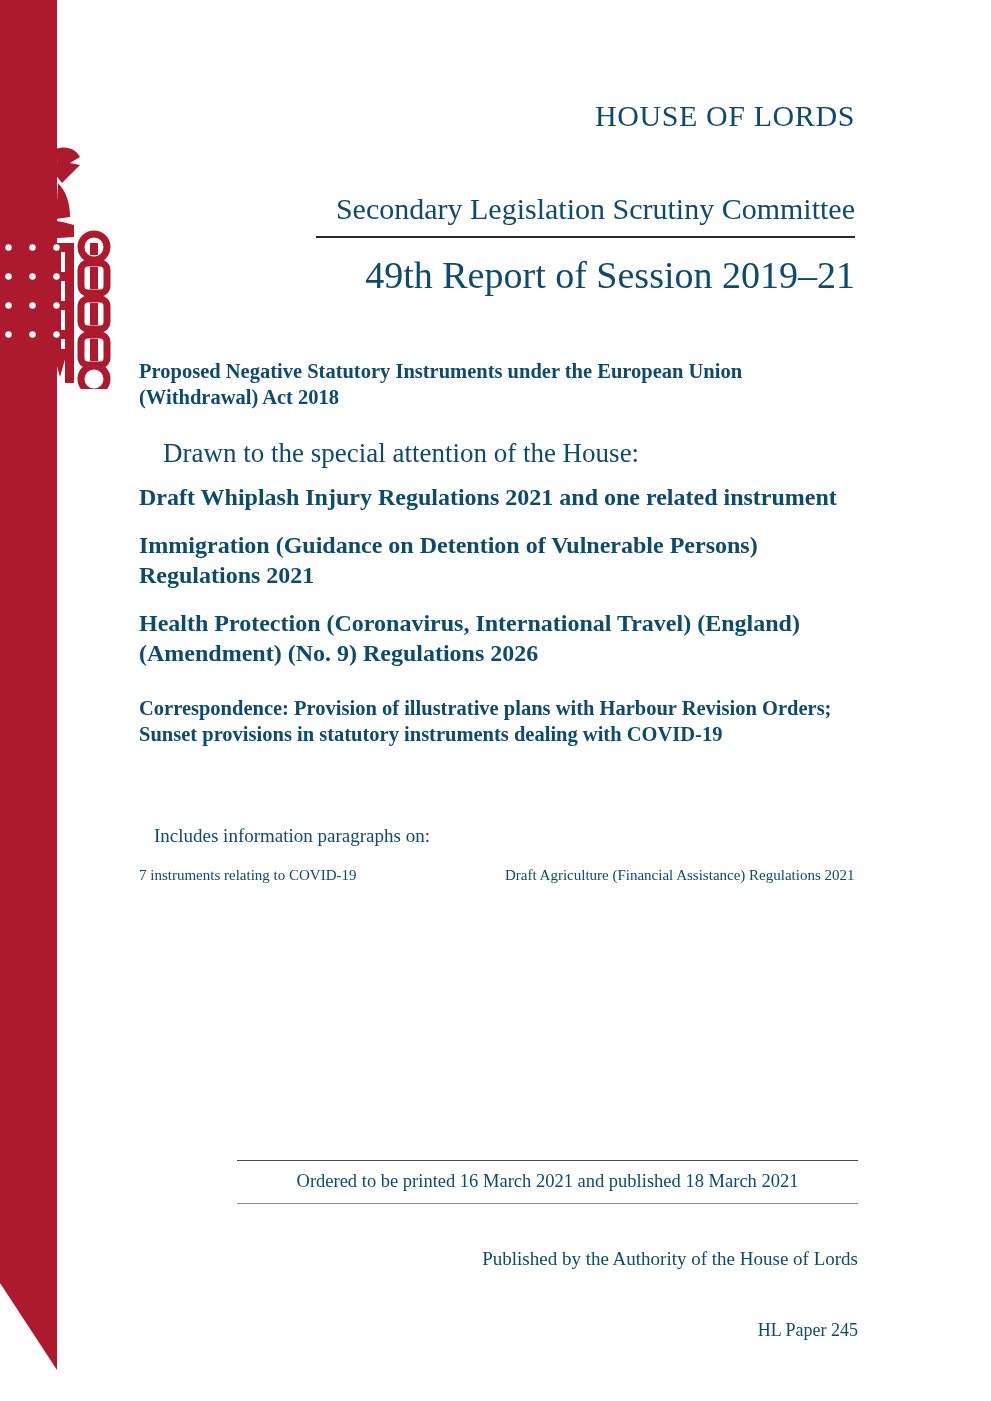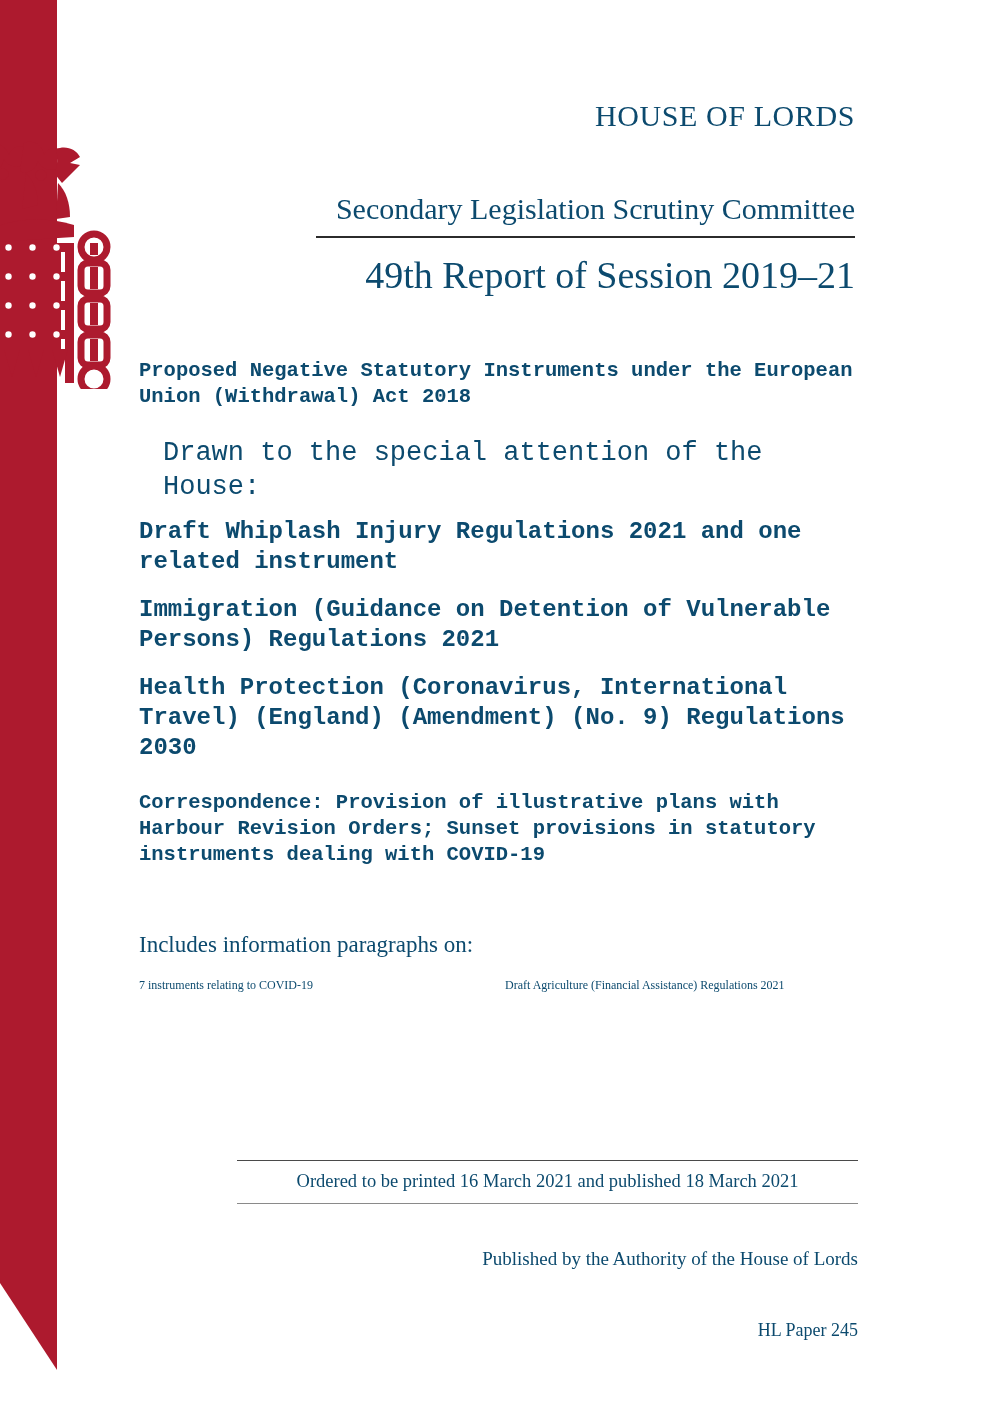--- a/index.html
+++ b/index.html
@@ -79,55 +79,54 @@
   
   .body-block {
     position: absolute;
     left: 139px;
     top: 358px;
     width: 716px;
   }
   .para {
     margin: 0;
     line-height: 1.27;
-    font-family: Liberation Mono, monospace;
   }
   .b-bold {
     font-weight: bold;
     font-size: 20.5px;
   }
   .b-regular {
     font-weight: normal;
     font-size: 27px;
     margin-left: 24px;
   }
   .b-big-bold {
     font-weight: bold;
     font-size: 24px;
   }
   .gap-lg  { height: 26px; }
   .gap-md  { height: 17px; }
   .gap-sm  { height: 12px; }
   .gap-xl  { height: 62px; }
 
   .includes-line {
-    font-size: 23px;
-    font-weight: normal;
-    margin: 0;
+    font-size: 19px;
+    font-weight: normal;
+    margin: 15px;
     line-height: 1.3;
   }
 
   
   .info-cols {
     display: flex;
     margin-top: 17px;
     width: 716px;
   }
   .info-col {
-    font-size: 12px;
+    font-size: 15px;
     line-height: 1.34;
   }
   .info-col.left  { width: 366px; }
   .info-col.right { width: 350px; }
   .info-item { margin: 0; }
 
   
   .footer {
     position: absolute;
     left: 237px;
@@ -264,21 +263,21 @@
     <div class="gap-sm"></div>
 
     <p class="para b-big-bold">Draft Whiplash Injury Regulations 2021 and one related instrument</p>
 
     <div class="gap-md"></div>
 
     <p class="para b-big-bold">Immigration (Guidance on Detention of Vulnerable Persons) Regulations 2021</p>
 
     <div class="gap-md"></div>
 
-    <p class="para b-big-bold">Health Protection (Coronavirus, International Travel) (England) (Amendment) (No. 9) Regulations 2030</p>
+    <p class="para b-big-bold">Health Protection (Coronavirus, International Travel) (England) (Amendment) (No. 9) Regulations 2026</p>
 
     <div class="gap-lg"></div>
 
     <p class="para b-bold">Correspondence: Provision of illustrative plans with Harbour Revision Orders; Sunset provisions in statutory instruments dealing with COVID-19</p>
 
     <div class="gap-xl"></div>
 
     <p class="includes-line">Includes information paragraphs on:</p>
 
     <div class="info-cols">

